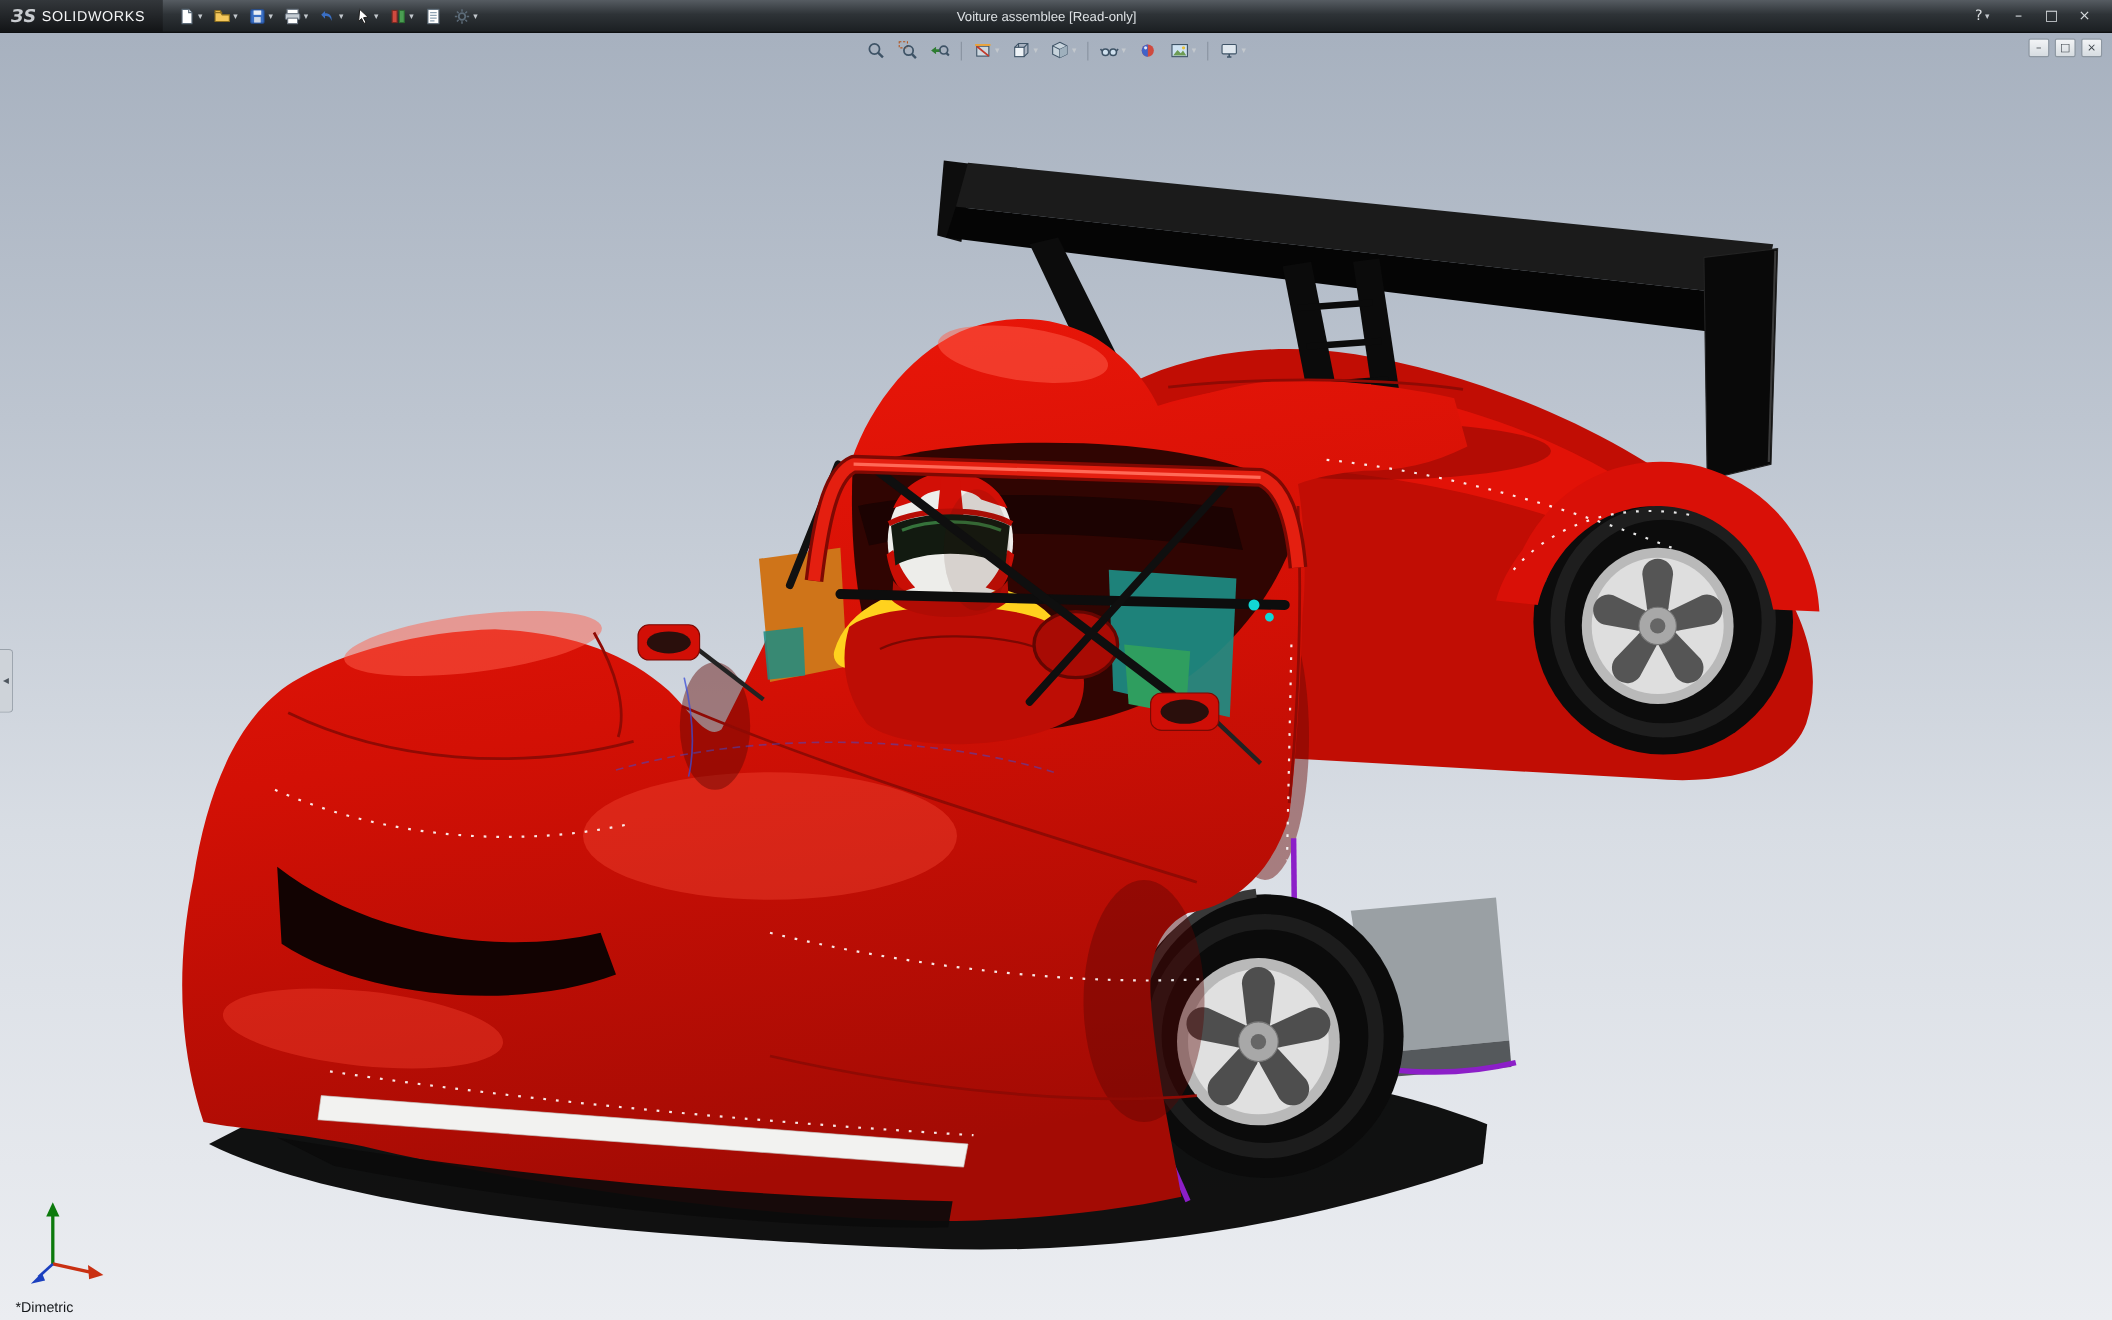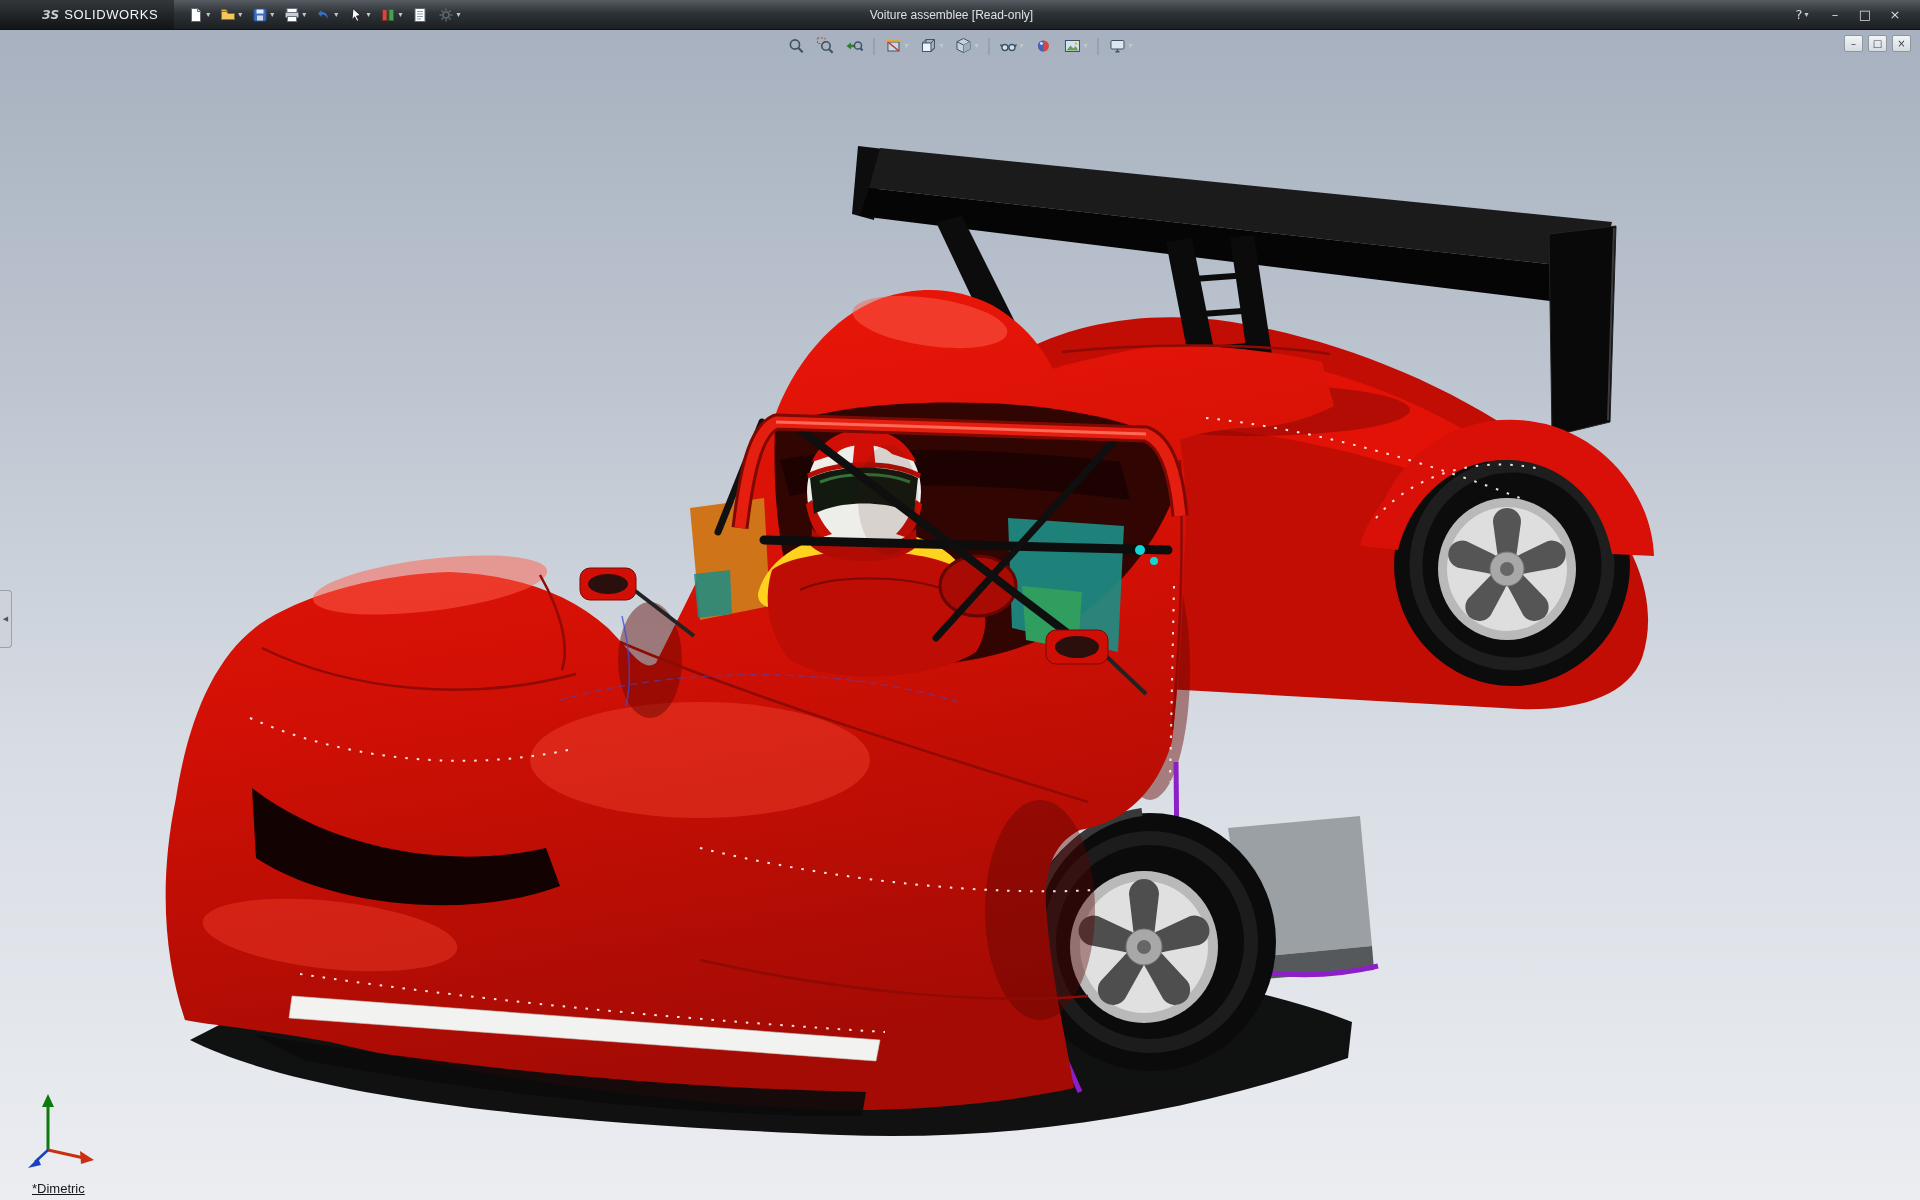--- a/index.html
+++ b/index.html
@@ -7,22 +7,22 @@
               font-family:"Liberation Sans", sans-serif; }
   .app { position:relative; width:1920px; height:1200px; }
 
   
   .titlebar { position:absolute; top:0; left:0; width:1920px; height:30px;
     background:linear-gradient(#565c62 0%, #2e3337 45%, #1b1f22 100%);
     border-bottom:1px solid #0d0f11; display:flex; align-items:center;
     color:#e4e7ea; font-size:12px; }
   .brand { height:100%; display:flex; align-items:center; gap:5px; padding:0 16px 0 10px;
     background:linear-gradient(#33373b, #121416); }
-  .logo-glyph { font-style:italic; font-weight:bold; color:#c9ccd0; font-size:12px;
-    font-family:"DejaVu Sans", sans-serif;margin-left:32px; }
+  .logo-glyph { font-style:italic; font-weight:bold; color:#c9ccd0; font-size:16px;
+    font-family:"DejaVu Sans", sans-serif; }
   .logo-text { font-weight:normal; letter-spacing:.6px; color:#f4f5f6; font-size:13px; }
   .tb { display:flex; align-items:center; gap:2px; margin-left:10px; }
   .tbtn { display:flex; align-items:center; gap:2px; padding:2px 4px; background:transparent;
     border:none; border-radius:2px; cursor:default; }
   .tbtn svg { display:block; }
   .caret { font-family:"DejaVu Sans", sans-serif; font-size:8px; color:#c3c8cd; line-height:1; }
   .title { position:absolute; left:0; right:17px; top:0; height:19px; line-height:30px;
     text-align:center; color:#dde1e4; pointer-events:none; font-size:12px; }
   .winctl { margin-left:auto; display:flex; align-items:center; gap:4px; padding-right:12px; z-index:2; }
   .wbtn { display:flex; align-items:center; gap:2px; background:transparent; border:none;
@@ -48,21 +48,21 @@
   .dbtn { width:19px; height:17px; display:flex; align-items:center; justify-content:center;
     background:linear-gradient(#f2f4f6,#d7dce1); border:1px solid #8d97a1; border-radius:2px;
     font-size:10px; color:#3c434a; font-family:"DejaVu Sans", sans-serif; cursor:default; }
 
   
   .paneltab { position:absolute; left:0; top:560px; width:12px; height:58px;
     background:#ced3d9; border:1px solid #99a1aa; border-left:none;
     border-radius:0 4px 4px 0; display:flex; align-items:center; justify-content:center;
     font-size:7px; color:#4e565e; font-family:"DejaVu Sans", sans-serif; cursor:default; }
 
-  .orientation { position:absolute; left:32px; bottom:4px; font-size:13px; color:#15181b;text-decoration:underline; }
+  .orientation { position:absolute; left:14px; bottom:4px; font-size:13px; color:#15181b; }
   .triad { position:absolute; left:22px; bottom:24px; }
 </style>
 </head>
 <body>
 
 <div class="app">
 
   <header class="titlebar">
     <div class="brand">
       <span class="logo-glyph">ЗS</span>

